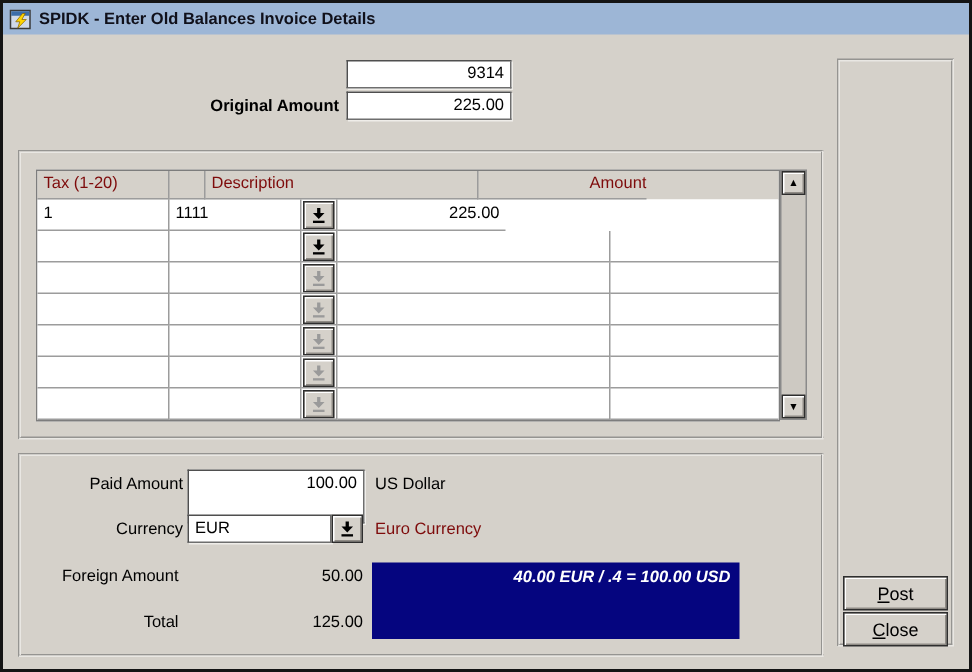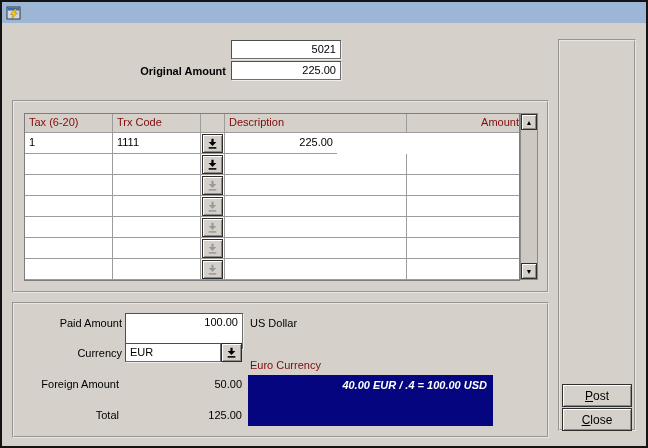--- a/index.html
+++ b/index.html
@@ -91,32 +91,32 @@
 <div class="window">
 
   <div class="titlebar">
     <span class="app-icon">
       <svg width="16" height="16" viewBox="0 0 16 16">
         <rect x="1" y="2" width="13" height="12" fill="#cfd8e8" stroke="#3a3a3a"></rect>
         <rect x="1.5" y="2.5" width="12" height="3" fill="#3c6ca8"></rect>
         <polygon points="9,4 4.5,9.5 7.2,9.5 5.8,13.8 11.5,8 8.6,8 10.8,4" fill="#ffd400" stroke="#8a6400" stroke-width="0.5"></polygon>
       </svg>
     </span>
-  </div>
-
-  <div class="sunken num" style="left:231px; top:40px; width:110px; height:19px;">5021</div>
+    <span class="title">SPIDK - Enter Old Balances Invoice Details</span>
+  </div>
+
+  <div class="sunken num" style="left:231px; top:40px; width:110px; height:19px;">9314</div>
 
   <div class="label r bold" style="left:100px; top:64px; width:126px;">Original Amount</div>
   <div class="sunken num" style="left:231px; top:61px; width:110px; height:19px;">225.00</div>
 
   <div class="groupbox g1">
     <div class="grid">
       <div class="thead">
-        <div class="hc c-tax">Tax (6-20)</div>
-        <div class="hc c-trx">Trx Code</div>
+        <div class="hc c-tax">Tax (1-20)</div>
         <div class="hc c-lov"></div>
         <div class="hc c-desc">Description</div>
         <div class="hc c-amt" style="border-right:none;">Amount</div>
       </div>
       <div>
   <div class="trow">
     <div class="tc c-tax">1</div>
     <div class="tc c-trx">1111</div>
     <div class="tc c-lov">
       <button class="btn3d lov">
@@ -232,21 +232,21 @@
     <div class="label" style="left:236px; top:12px;">US Dollar</div>
 
     <div class="label r" style="left:18px; top:42px; width:90px;">Currency</div>
     <div class="sunken" style="left:111px; top:39px; width:96px; height:19px;">EUR</div>
     <button class="btn3d lov" style="position:absolute; left:207px; top:39px; height:19px;">
       <svg width="11" height="11" viewBox="0 0 10 10" fill="currentColor">
         <path d="M4 0.6h2v3h2.5L5 7.3 1.5 3.6H4z"></path>
           <rect x="1.5" y="8.3" width="7" height="1.4"></rect>
       </svg>
     </button>
-    <div class="label maroon" style="left:236px; top:42px;margin-top:12px;">Euro Currency</div>
+    <div class="label maroon" style="left:236px; top:42px;">Euro Currency</div>
 
     <div class="label r" style="left:19px; top:73px; width:86px;">Foreign Amount</div>
     <div class="label r" style="left:140px; top:73px; width:88px;">50.00</div>
 
     <div class="bluebox">40.00 EUR / .4 = 100.00 USD</div>
 
     <div class="label r" style="left:19px; top:104px; width:86px;">Total</div>
     <div class="label r" style="left:140px; top:104px; width:88px;">125.00</div>
   </div>
 

